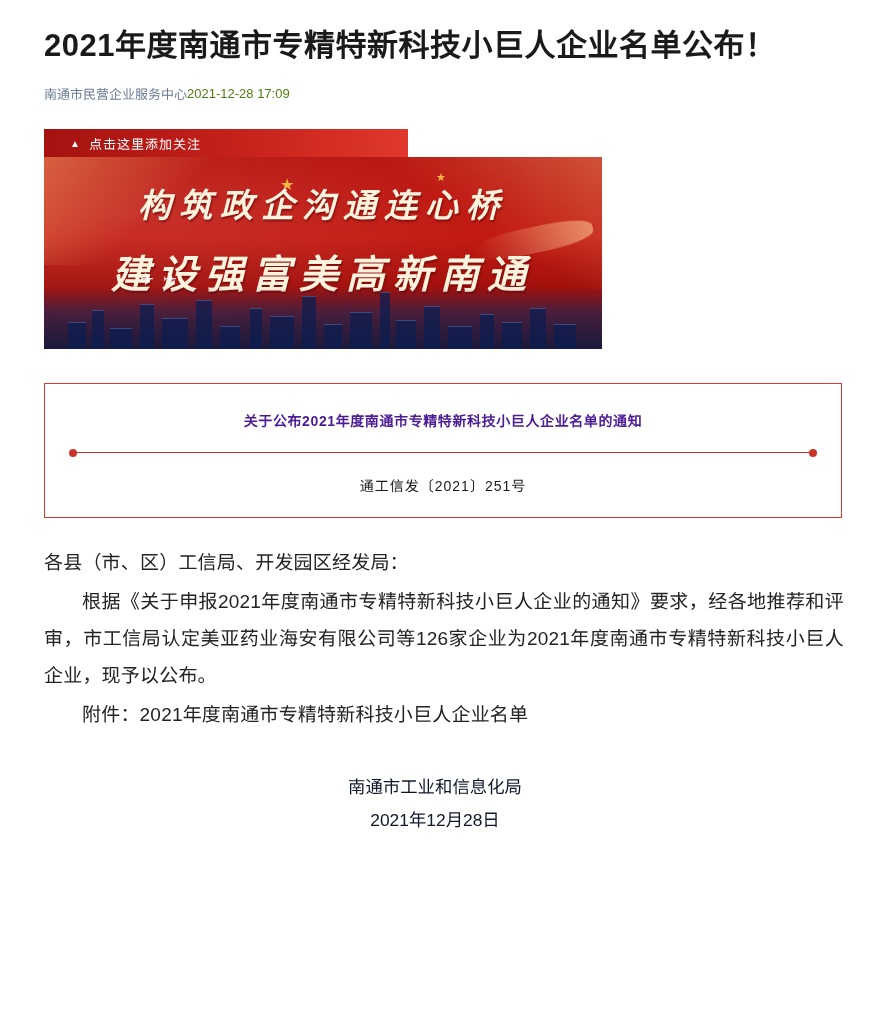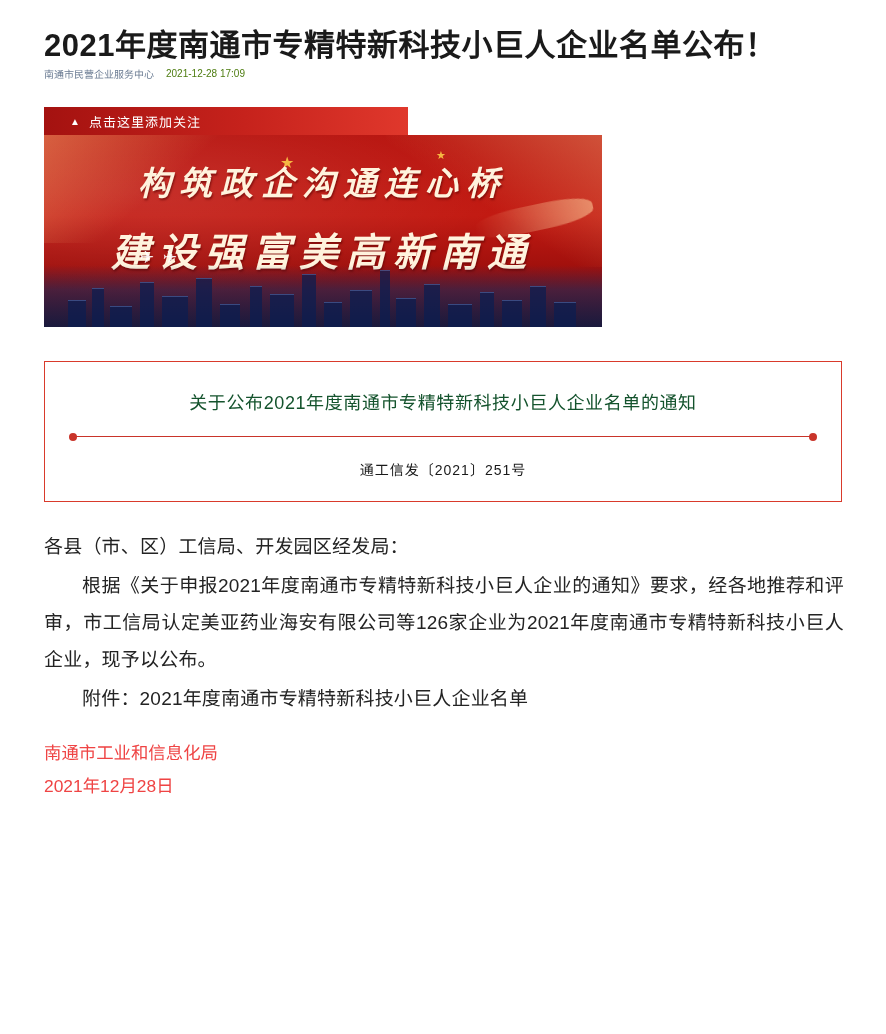--- a/index.html
+++ b/index.html
@@ -23,24 +23,24 @@
   }
   .article-title {
     font-size: 31px;
     font-weight: bold;
     color: #1a1a1a;
     letter-spacing: 0.5px;
     margin: 8px 0 0 0;
     line-height: 1.3;
   }
   .meta-row {
+    margin-top: 18px;
     display: flex;
     align-items: center;
-    gap: 12px;
-    font-size: 10px;
+    font-size: 13px;
   }
   .meta-source {
     color: #6b7c93;
   }
   .meta-time {
     color: #4d7c0f;
   }
   .banner {
     margin-top: 26px;
     width: 558px;
@@ -143,23 +143,23 @@
   .notice-box {
     margin-top: 34px;
     width: 798px;
     border: 1px solid #d93a2b;
     box-sizing: border-box;
     padding: 26px 20px 22px 20px;
     text-align: center;
     position: relative;
   }
   .notice-title {
-    font-size: 18px;
-    font-weight: normal;
-    color: #14532d;
+    font-size: 14px;
+    font-weight: bold;
+    color: #4c1d95;
     letter-spacing: 0.6px;
   }
   .divider {
     margin: 22px auto 0 auto;
     width: 740px;
     height: 1px;
     background: #c9342a;
     position: relative;
   }
   .divider::before,
@@ -186,26 +186,26 @@
     line-height: 1.95;
     color: #232323;
     letter-spacing: 0.2px;
   }
   .body-text p {
     margin: 0 0 2px 0;
     text-align: justify;
   }
   .indent { text-indent: 2em; }
   .signature {
-    margin-top: 19px;
+    margin-top: 37px;
     width: 800px;
-    text-align: left;
+    text-align: center;
     font-size: 17.4px;
     line-height: 1.9;
-    color: #ef4444;
+    color: #0f172a;
     padding-right: 18px;
     box-sizing: border-box;
   }
 </style>
 </head>
 <body>
 
 <div class="page">
 
   <h1 class="article-title">2021年度南通市专精特新科技小巨人企业名单公布！</h1>

